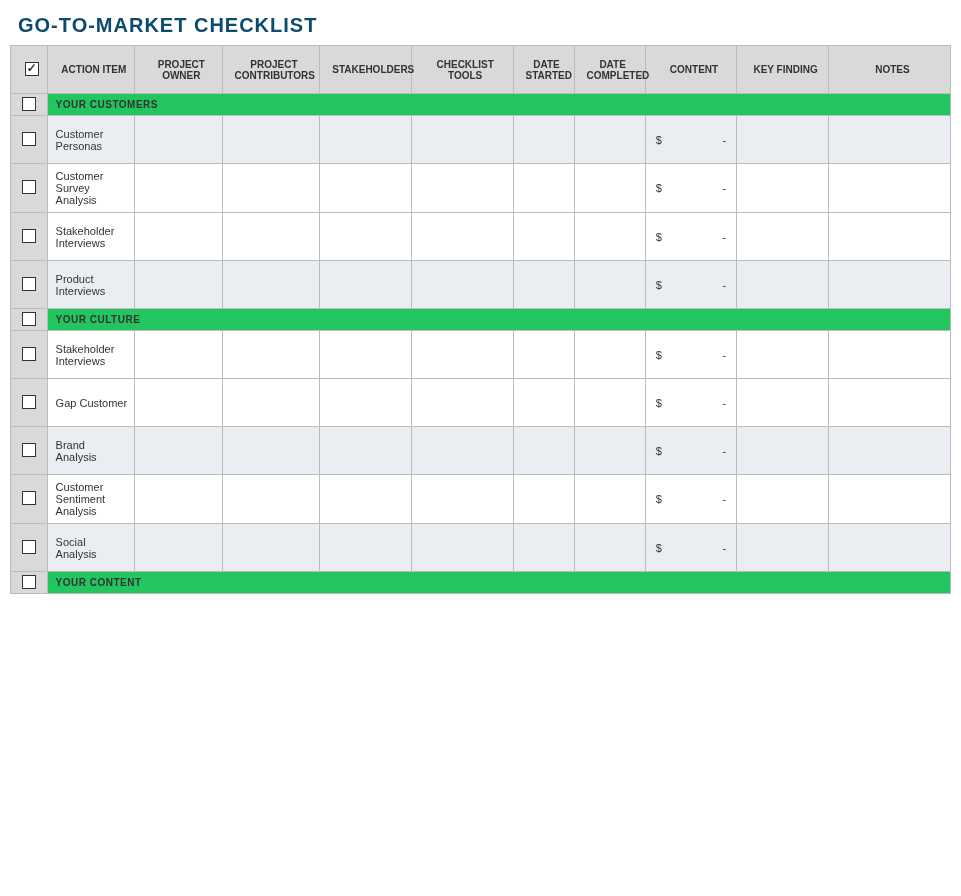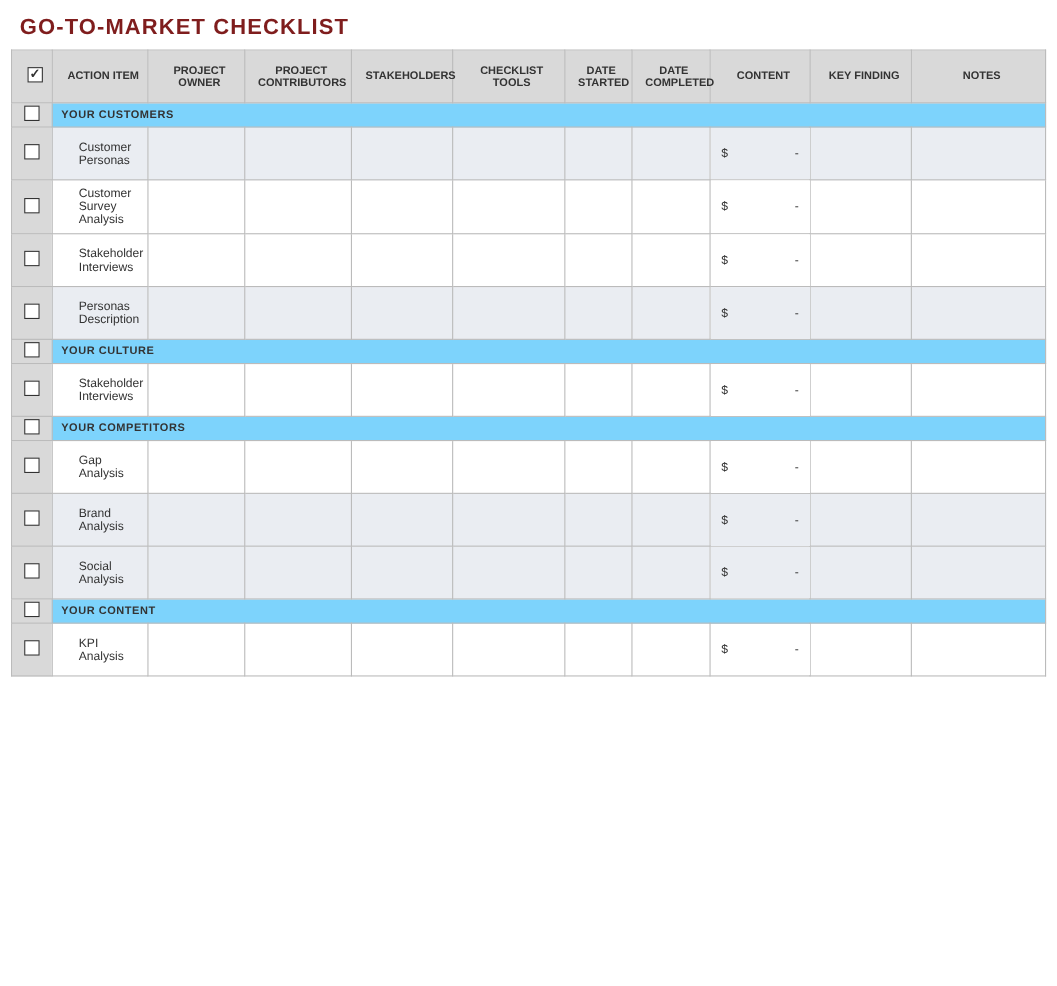--- a/index.html
+++ b/index.html
@@ -8,21 +8,21 @@
     padding: 10px;
     font-family: Arial, Helvetica, sans-serif;
     font-size: 11px;
     color: #333;
     background: #fff;
   }
   .title {
     font-size: 20px;
     font-weight: bold;
     letter-spacing: 1px;
-    color: #7f1d1d;
+    color: #0c4a6e;
     padding: 4px 0 8px 8px;
   }
   table {
     border-collapse: collapse;
     width: 100%;
     table-layout: fixed;
   }
   th, td {
     border: 1px solid #bbb;
     padding: 6px 6px;
@@ -64,33 +64,33 @@
   }
   .cbox.checked::after {
     content: "✓";
     position: absolute;
     left: 1px;
     top: -2px;
     font-size: 12px;
     color: #333;
   }
   tr.section td.sectlabel {
-    background: #7dd3fc;
+    background: #22c55e;
     font-weight: bold;
     font-size: 10px;
     letter-spacing: 0.5px;
     padding: 5px 8px;
     color: #333;
   }
   tr.section td.checkcell { background: #d9d9d9; }
   tr.datarow td { height: 48px; }
   tr.datarow td.action {
     font-size: 11px;
     color: #333;
-    padding-left: 24px;
+    padding-left: 8px;
   }
   tr.datarow.alt td:not(.checkcell) { background: #eaedf2; }
   tr.datarow:not(.alt) td:not(.checkcell) { background: #fff; }
 
   td.budget {
     position: relative;
     padding: 0 10px;
   }
   td.budget .bwrap {
     display: flex;
@@ -189,21 +189,21 @@
           <div class="bwrap">
             <span class="sym">$</span>
             <span class="dash">-</span>
           </div>
         </td>
         <td></td>
         <td></td>
       </tr>
       <tr class="datarow alt">
         <td class="checkcell"><span class="cbox"></span></td>
-        <td class="action">Personas Description</td>
+        <td class="action">Product Interviews</td>
         <td></td>
         <td></td>
         <td></td>
         <td></td>
         <td></td>
         <td></td>
         <td class="budget">
           <div class="bwrap">
             <span class="sym">$</span>
             <span class="dash">-</span>
@@ -227,94 +227,90 @@
         <td></td>
         <td class="budget">
           <div class="bwrap">
             <span class="sym">$</span>
             <span class="dash">-</span>
           </div>
         </td>
         <td></td>
         <td></td>
       </tr>
+      <tr class="datarow">
+        <td class="checkcell"><span class="cbox"></span></td>
+        <td class="action">Gap Customer</td>
+        <td></td>
+        <td></td>
+        <td></td>
+        <td></td>
+        <td></td>
+        <td></td>
+        <td class="budget">
+          <div class="bwrap">
+            <span class="sym">$</span>
+            <span class="dash">-</span>
+          </div>
+        </td>
+        <td></td>
+        <td></td>
+      </tr>
+      <tr class="datarow alt">
+        <td class="checkcell"><span class="cbox"></span></td>
+        <td class="action">Brand Analysis</td>
+        <td></td>
+        <td></td>
+        <td></td>
+        <td></td>
+        <td></td>
+        <td></td>
+        <td class="budget">
+          <div class="bwrap">
+            <span class="sym">$</span>
+            <span class="dash">-</span>
+          </div>
+        </td>
+        <td></td>
+        <td></td>
+      </tr>
+      <tr class="datarow">
+        <td class="checkcell"><span class="cbox"></span></td>
+        <td class="action">Customer Sentiment Analysis</td>
+        <td></td>
+        <td></td>
+        <td></td>
+        <td></td>
+        <td></td>
+        <td></td>
+        <td class="budget">
+          <div class="bwrap">
+            <span class="sym">$</span>
+            <span class="dash">-</span>
+          </div>
+        </td>
+        <td></td>
+        <td></td>
+      </tr>
+      <tr class="datarow alt">
+        <td class="checkcell"><span class="cbox"></span></td>
+        <td class="action">Social Analysis</td>
+        <td></td>
+        <td></td>
+        <td></td>
+        <td></td>
+        <td></td>
+        <td></td>
+        <td class="budget">
+          <div class="bwrap">
+            <span class="sym">$</span>
+            <span class="dash">-</span>
+          </div>
+        </td>
+        <td></td>
+        <td></td>
+      </tr>
       <tr class="section">
         <td class="checkcell"><span class="cbox"></span></td>
-        <td class="sectlabel" colspan="10">YOUR COMPETITORS</td>
-      </tr>
-      <tr class="datarow">
-        <td class="checkcell"><span class="cbox"></span></td>
-        <td class="action">Gap Analysis</td>
-        <td></td>
-        <td></td>
-        <td></td>
-        <td></td>
-        <td></td>
-        <td></td>
-        <td class="budget">
-          <div class="bwrap">
-            <span class="sym">$</span>
-            <span class="dash">-</span>
-          </div>
-        </td>
-        <td></td>
-        <td></td>
-      </tr>
-      <tr class="datarow alt">
-        <td class="checkcell"><span class="cbox"></span></td>
-        <td class="action">Brand Analysis</td>
-        <td></td>
-        <td></td>
-        <td></td>
-        <td></td>
-        <td></td>
-        <td></td>
-        <td class="budget">
-          <div class="bwrap">
-            <span class="sym">$</span>
-            <span class="dash">-</span>
-          </div>
-        </td>
-        <td></td>
-        <td></td>
-      </tr>
-      <tr class="datarow alt">
-        <td class="checkcell"><span class="cbox"></span></td>
-        <td class="action">Social Analysis</td>
-        <td></td>
-        <td></td>
-        <td></td>
-        <td></td>
-        <td></td>
-        <td></td>
-        <td class="budget">
-          <div class="bwrap">
-            <span class="sym">$</span>
-            <span class="dash">-</span>
-          </div>
-        </td>
-        <td></td>
-        <td></td>
-      </tr>
-      <tr class="section">
-        <td class="checkcell"><span class="cbox"></span></td>
         <td class="sectlabel" colspan="10">YOUR CONTENT</td>
-      </tr>
-      <tr class="datarow">
-        <td class="checkcell"><span class="cbox"></span></td>
-        <td class="action">KPI Analysis</td>
-        <td></td>
-        <td></td>
-        <td></td>
-        <td></td>
-        <td></td>
-        <td></td>
-        <td class="budget">
-          <div class="bwrap">
-            <span class="sym">$</span>
-            <span class="dash">-</span>
-          </div>
-        </td>
-        <td></td>
-        <td></td>
       </tr>
     </tbody>
 </table>
 
 </body></html>

